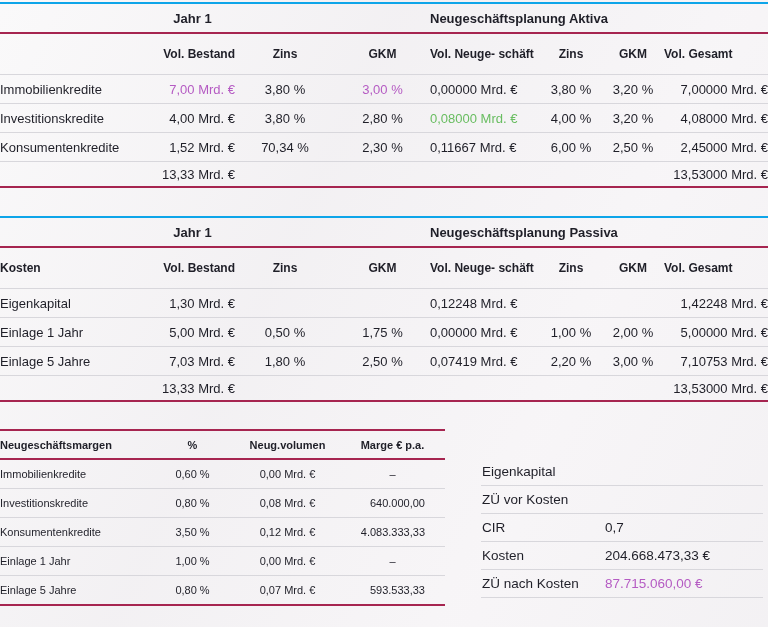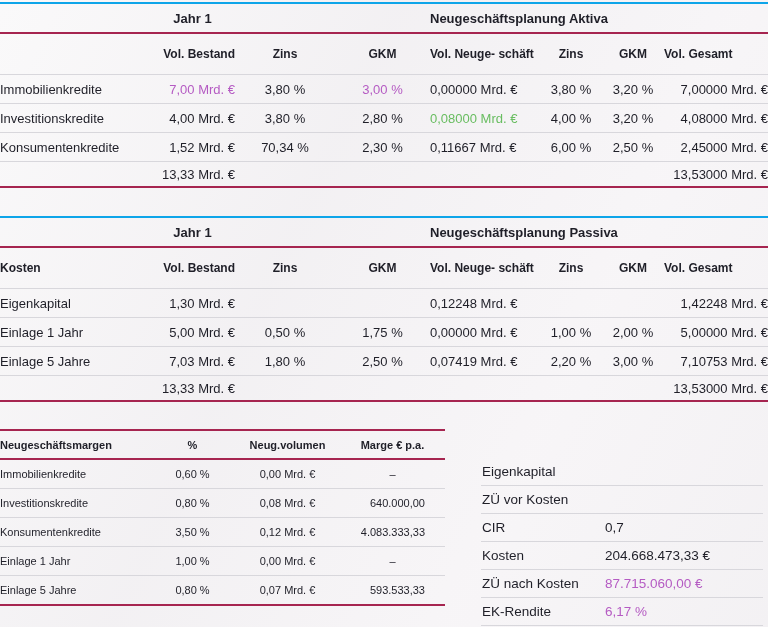--- a/index.html
+++ b/index.html
@@ -268,20 +268,16 @@
         <div class="kpi-value">0,7</div>
       </div>
       <div class="kpi-row">
         <div class="kpi-label">Kosten</div>
         <div class="kpi-value">204.668.473,33 €</div>
       </div>
       <div class="kpi-row">
         <div class="kpi-label">ZÜ nach Kosten</div>
         <div class="kpi-value hl-m">87.715.060,00 €</div>
       </div>
-      <div class="kpi-row">
-        <div class="kpi-label">EK-Rendite</div>
-        <div class="kpi-value hl-m">6,17 %</div>
-      </div>
     </div>
 
   </div>
 </div>
 
 </body></html>

